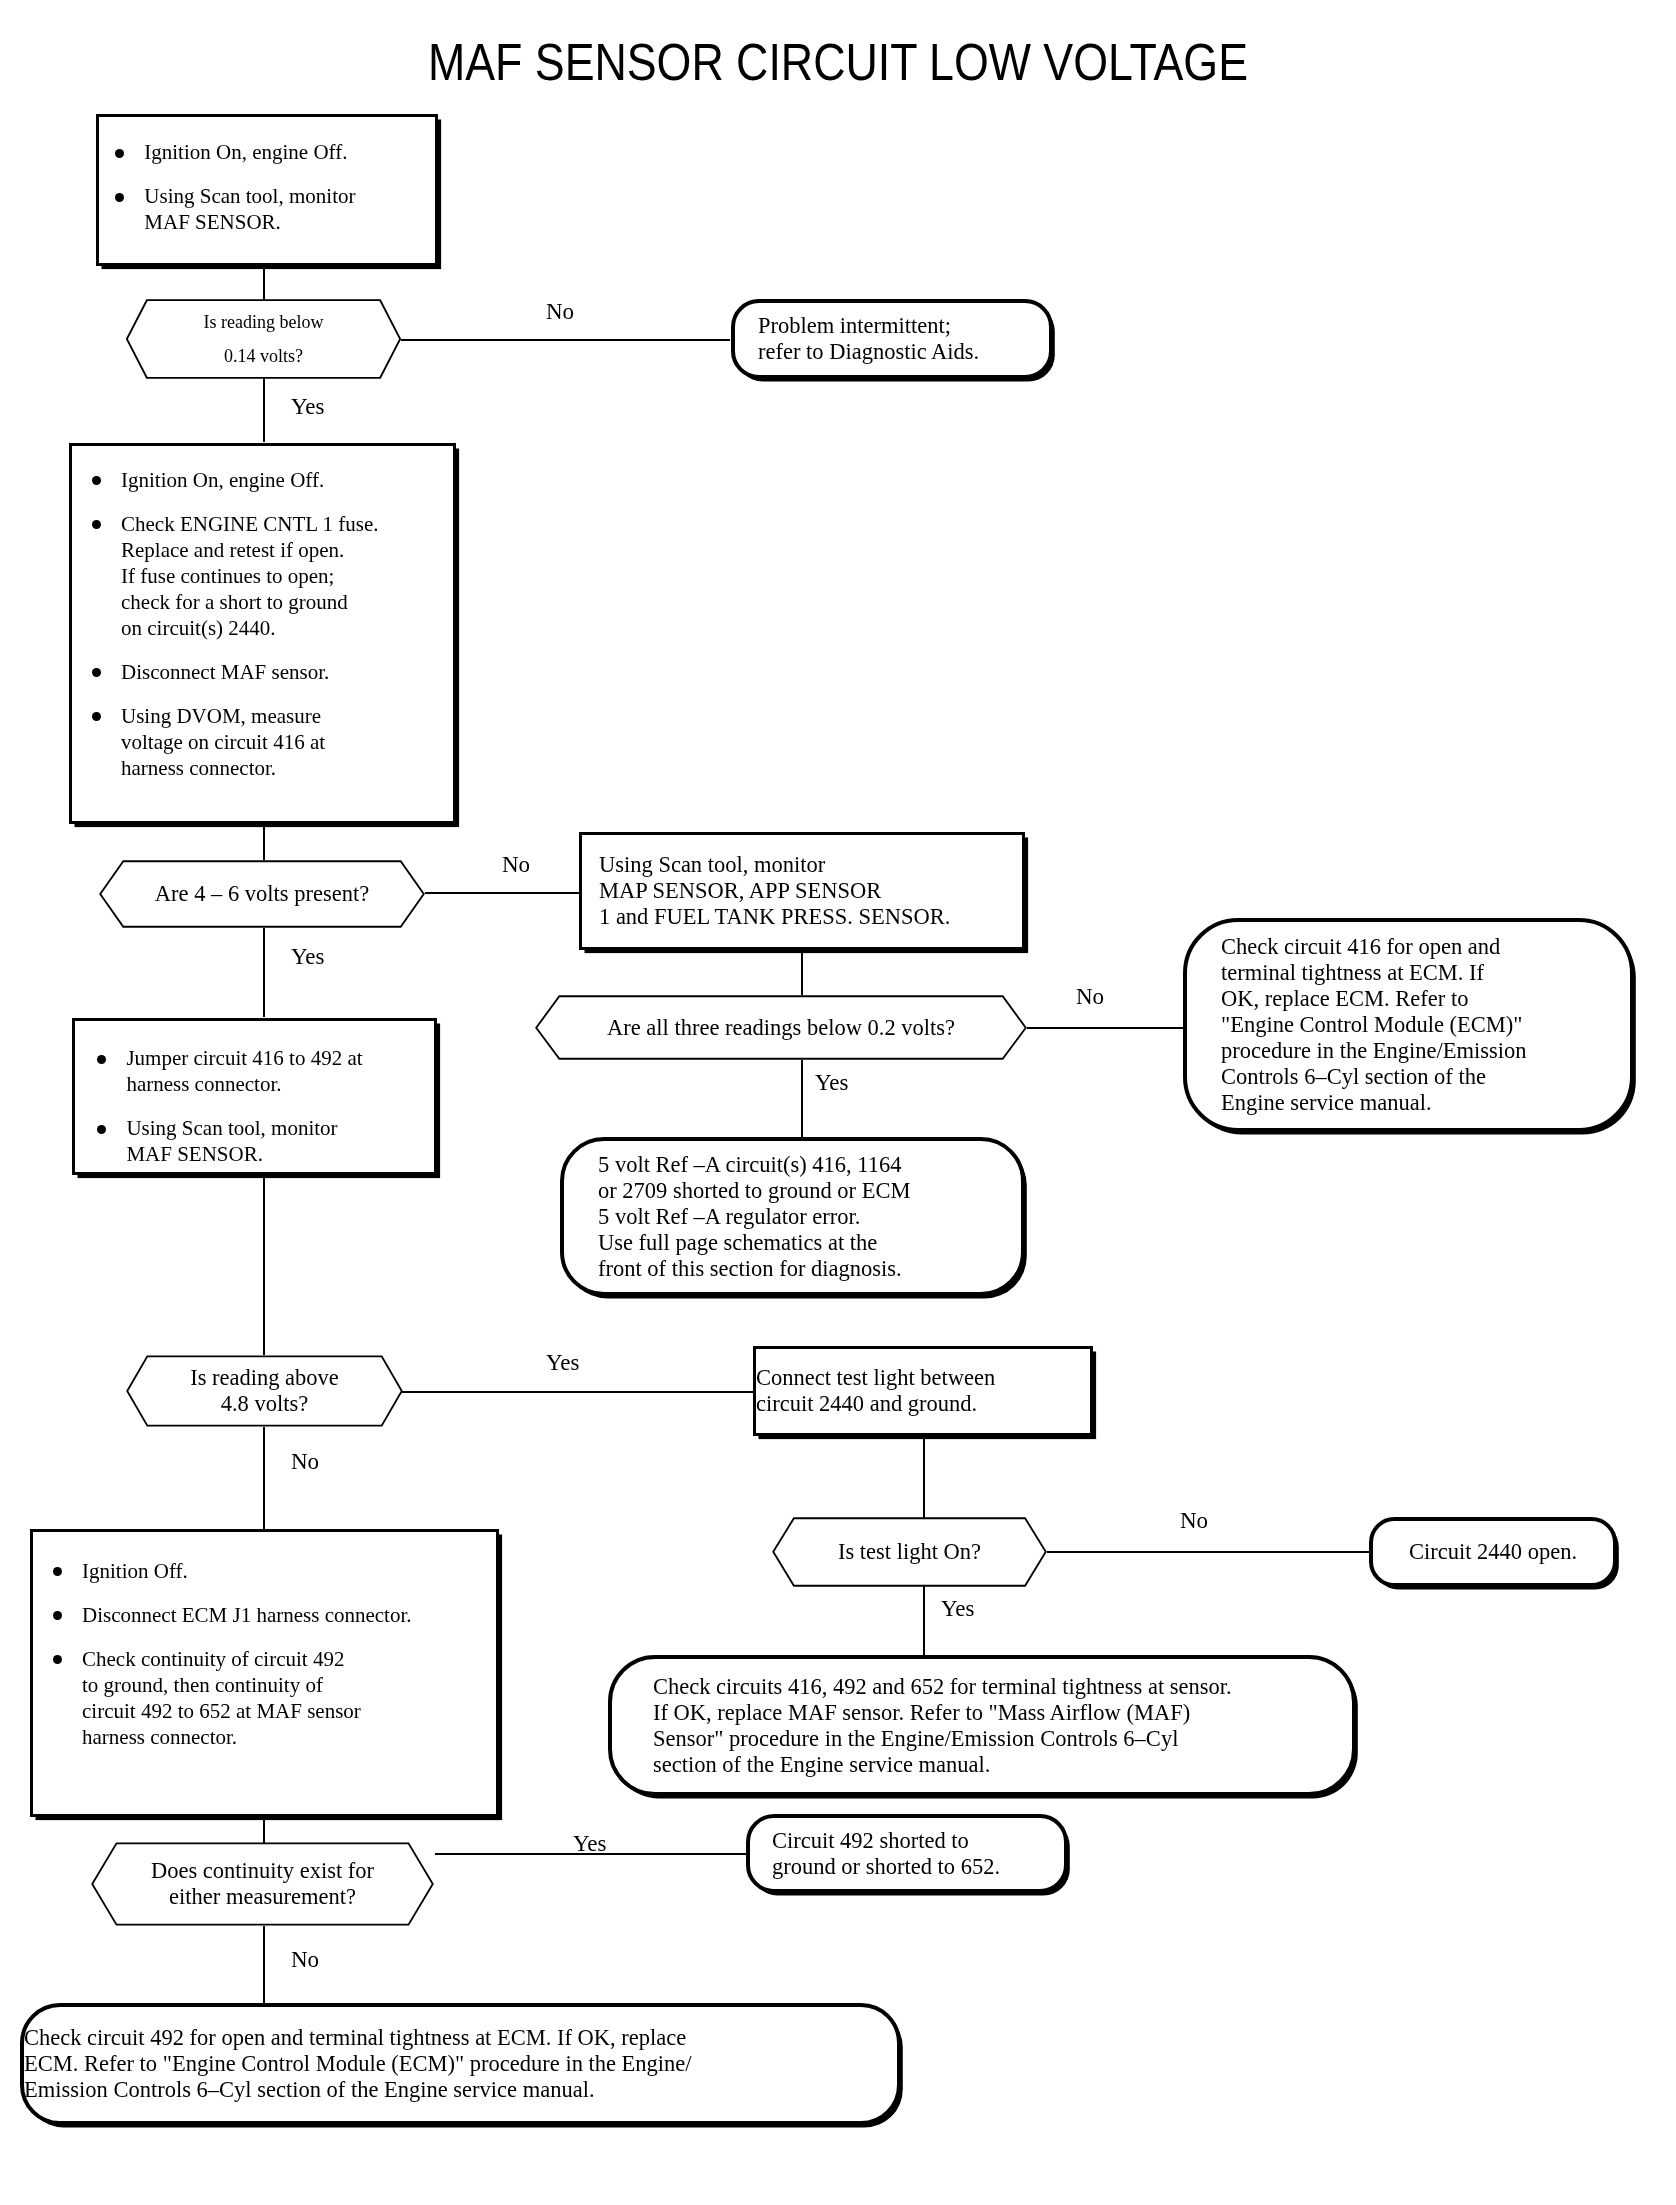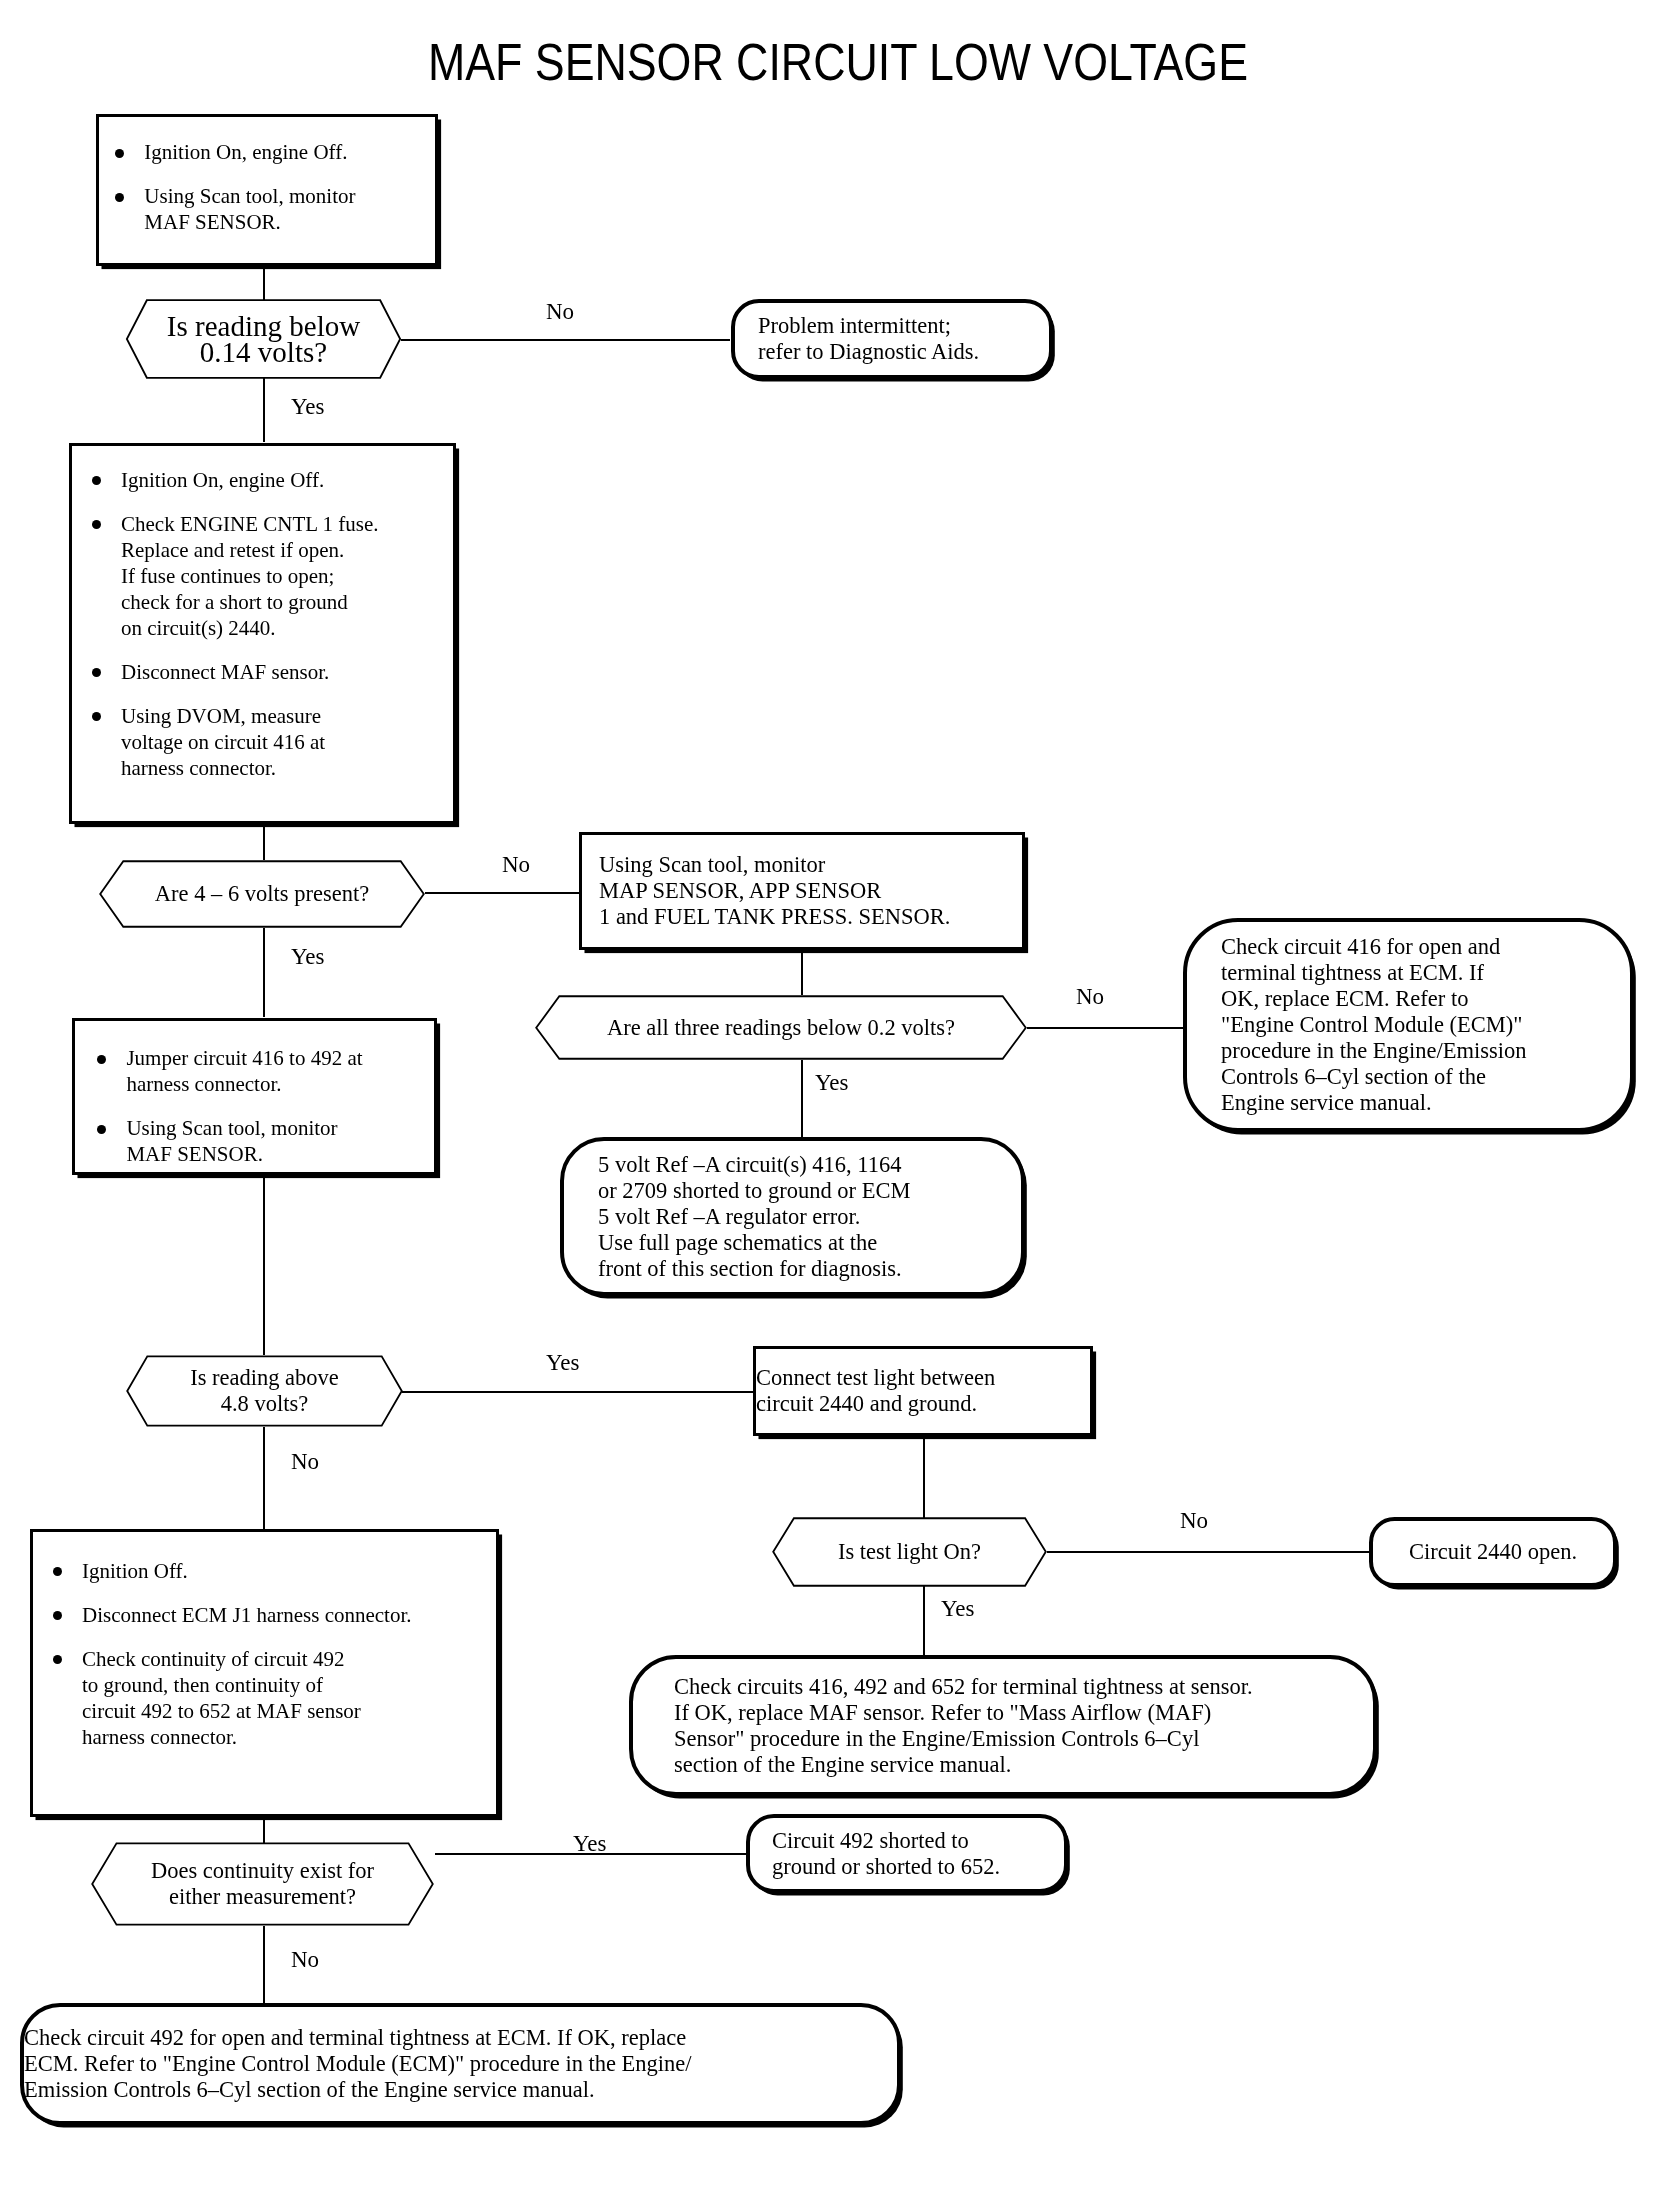--- a/index.html
+++ b/index.html
@@ -159,21 +159,21 @@
       <li>Using Scan tool, monitor
 MAF SENSOR.</li>
     </ul>
   </div>
 
   <div class="hexwrap" style="left:125px; top:299px; width:277px; height:80px;">
     <svg width="277" height="80" viewBox="0 0 455 132">
       <polygon points="35,2 420,2 453,66 420,130 35,130 2,66" fill="#ffffff" stroke="#000000" stroke-width="3"></polygon>
     </svg>
     <div class="hextext">
-      <span class="body-txt" style="font-size:29px; line-height:26px;">Is reading below
+      <span class="body-txt" style="font-size:18px; line-height:34px;">Is reading below
 0.14 volts?</span>
     </div>
   </div>
 
   <div class="node term" style="left:731px; top:299px; width:322px; height:80px; border-radius:28px;">
     <div style="position:absolute; left:0; top:0; width:100%; height:100%; display:flex; align-items:center; justify-content:flex-start; padding-left:23px; box-sizing:border-box;">
       <span class="body-txt">Problem intermittent;
 refer to Diagnostic Aids.</span>
     </div>
   </div>
@@ -275,21 +275,21 @@
       <span class="body-txt">Is test light On?</span>
     </div>
   </div>
 
   <div class="node term" style="left:1369px; top:1517px; width:248px; height:70px; border-radius:25.5px;">
     <div style="position:absolute; left:0; top:0; width:100%; height:100%; display:flex; align-items:center; justify-content:center; box-sizing:border-box;">
       <span class="body-txt">Circuit 2440 open.</span>
     </div>
   </div>
 
-  <div class="node term" style="left:629px; top:1655px; width:748px; height:141px; border-radius:47px;">
+  <div class="node term" style="left:608px; top:1655px; width:748px; height:141px; border-radius:47px;">
     <div style="position:absolute; left:0; top:0; width:100%; height:100%; display:flex; align-items:center; justify-content:flex-start; padding-left:41px; box-sizing:border-box;">
       <span class="body-txt">Check circuits 416, 492 and 652 for terminal tightness at sensor.
 If OK, replace MAF sensor. Refer to "Mass Airflow (MAF)
 Sensor" procedure in the Engine/Emission Controls 6–Cyl
 section of the Engine service manual.</span>
     </div>
   </div>
 
   <div class="node proc" style="left:30px; top:1529px; width:469px; height:288px;">
     <ul class="bullets" style="margin:25.5px 0 0 11px;">

